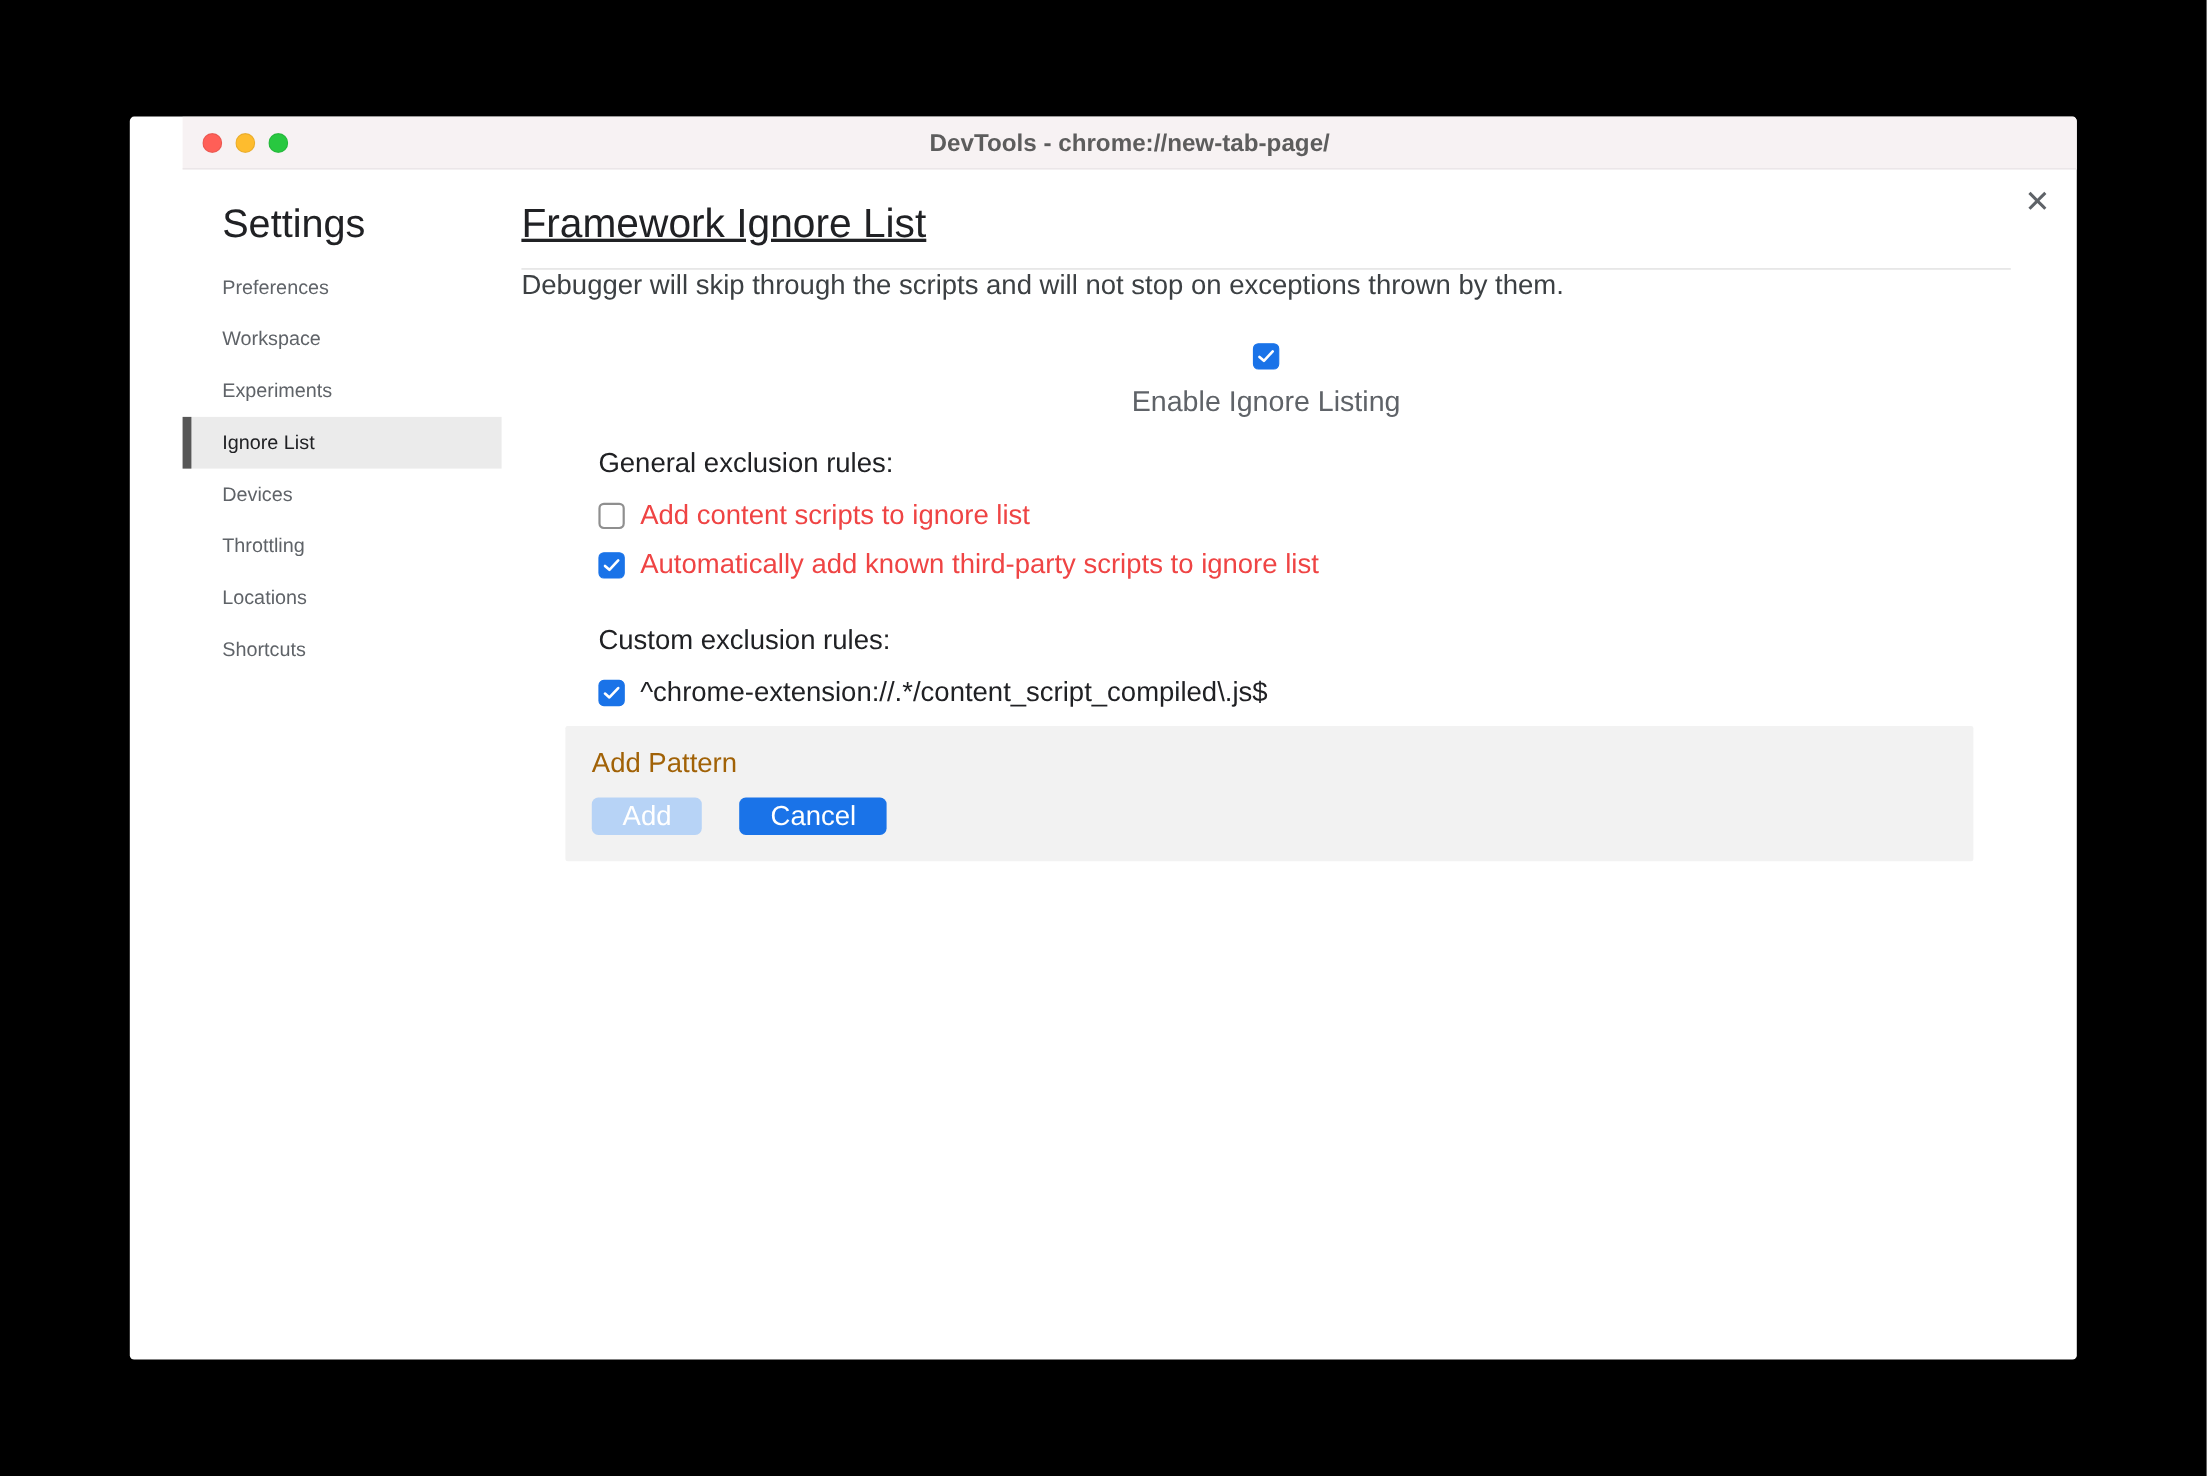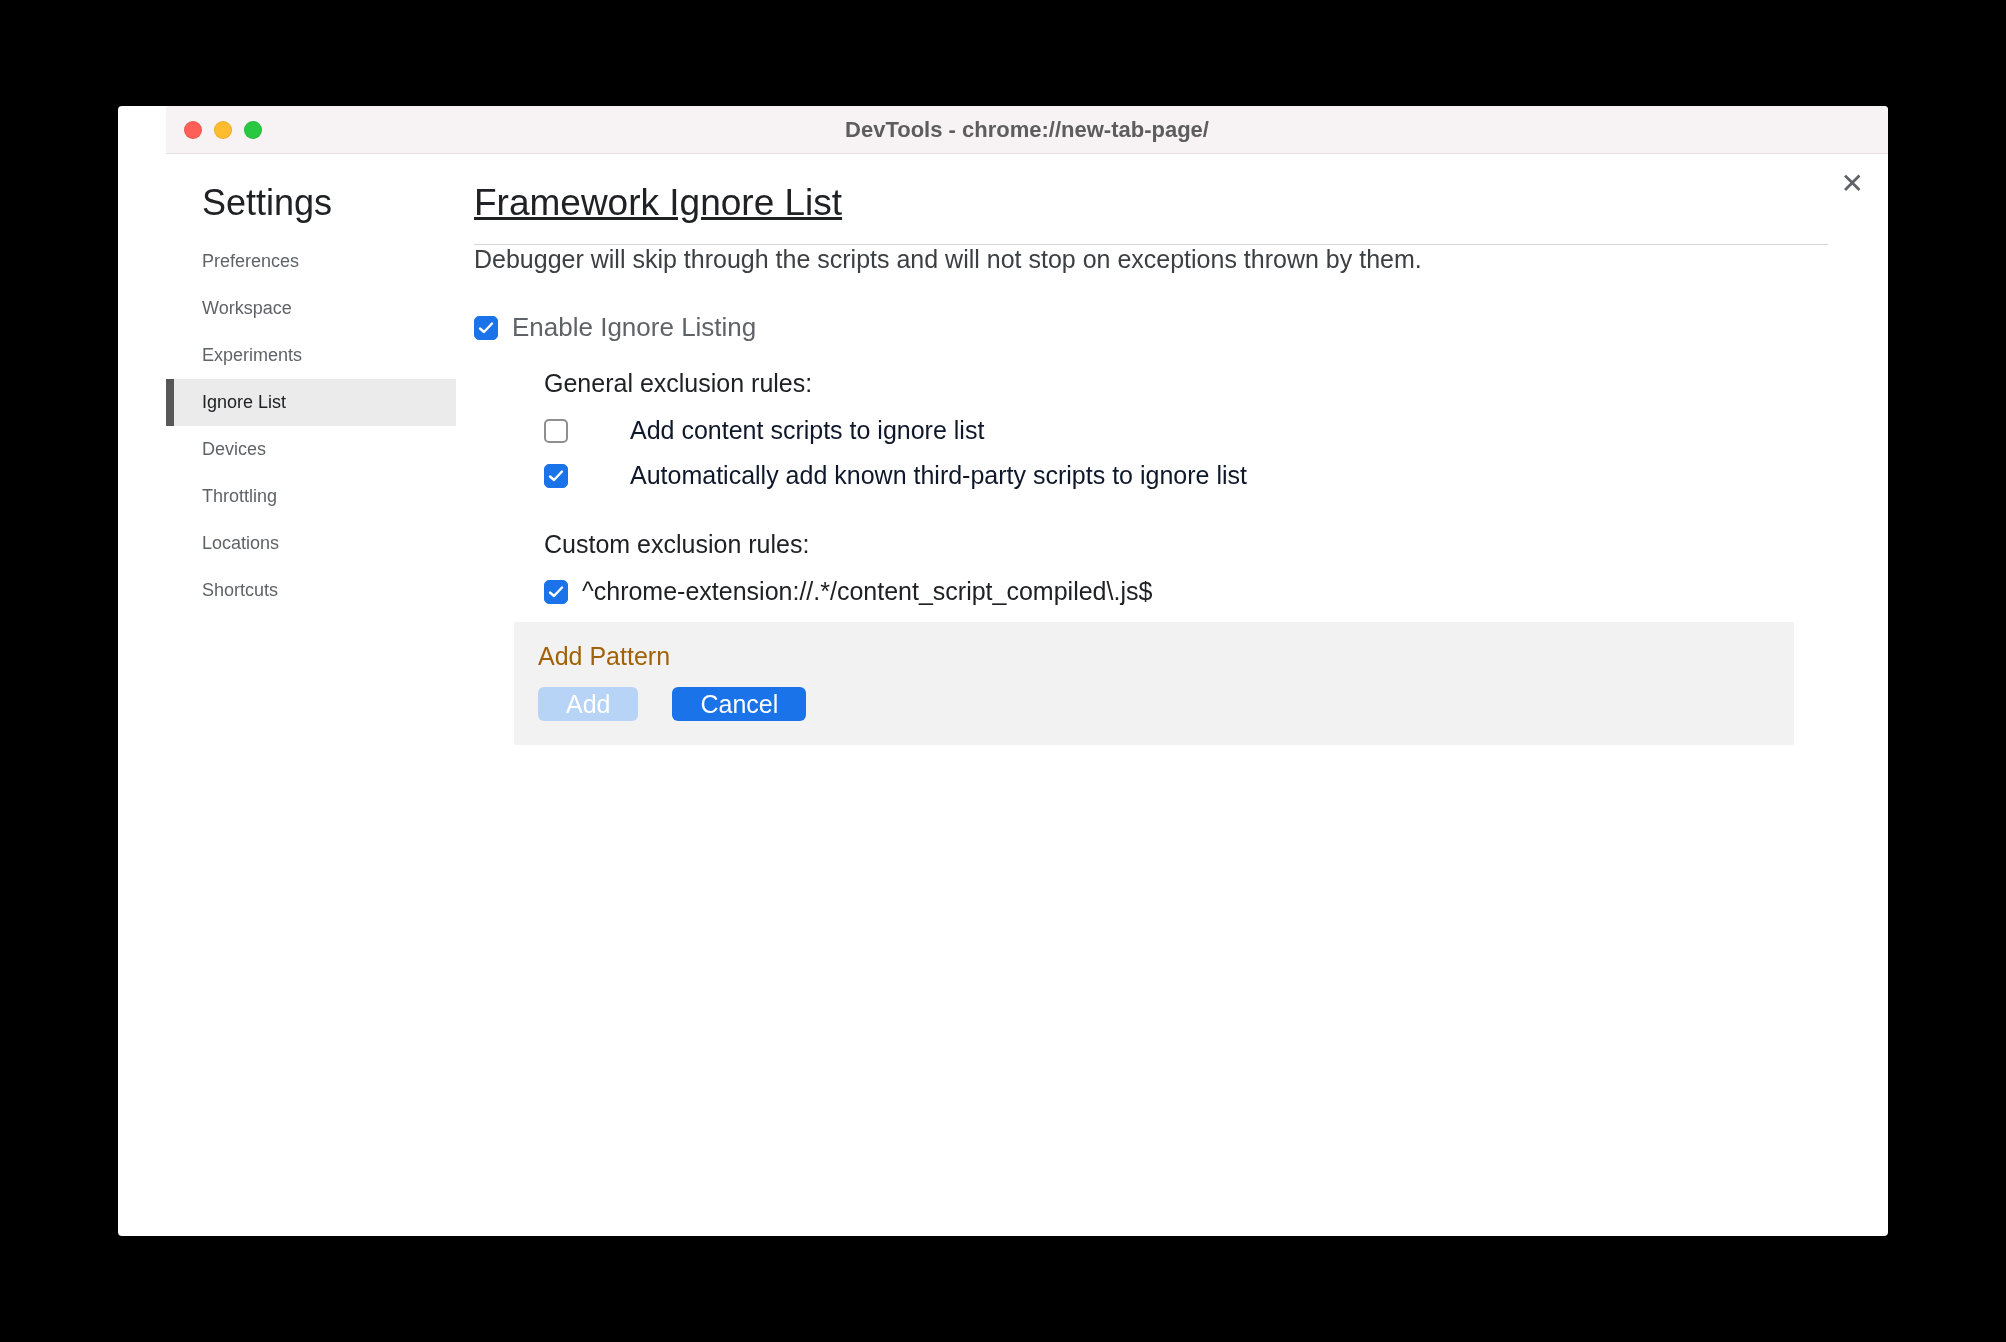--- a/index.html
+++ b/index.html
@@ -111,20 +111,21 @@
     color: #3c4043;
     margin-bottom: 38px;
   }
   .check-row {
     display: flex;
     align-items: center;
     gap: 14px;
     font-size: 26px;
     color: #5f6368;
     margin-bottom: 26px;
+    flex-direction: column;
   }
   .checkbox {
     width: 24px; height: 24px;
     border-radius: 5px;
     display: inline-flex;
     align-items: center;
     justify-content: center;
     flex-shrink: 0;
     cursor: pointer;
   }
@@ -145,21 +146,21 @@
     margin-bottom: 18px;
   }
   .rule-row {
     display:flex;
     align-items:center;
     gap:14px;
     font-size:25px;
     color:#202124;
     margin-bottom:16px;
   }
-  .rule-row .text-sm { color:#0f172a;margin-left:48px; }
+  .rule-row .text-sm { color:#ef4444; }
   .add-pattern-panel {
     background: #f2f2f2;
     border-radius: 2px;
     padding: 20px 24px 24px 24px;
   }
   .add-pattern-label {
     font-size: 25px;
     color: #a16207;
     margin-bottom: 16px;
   }

